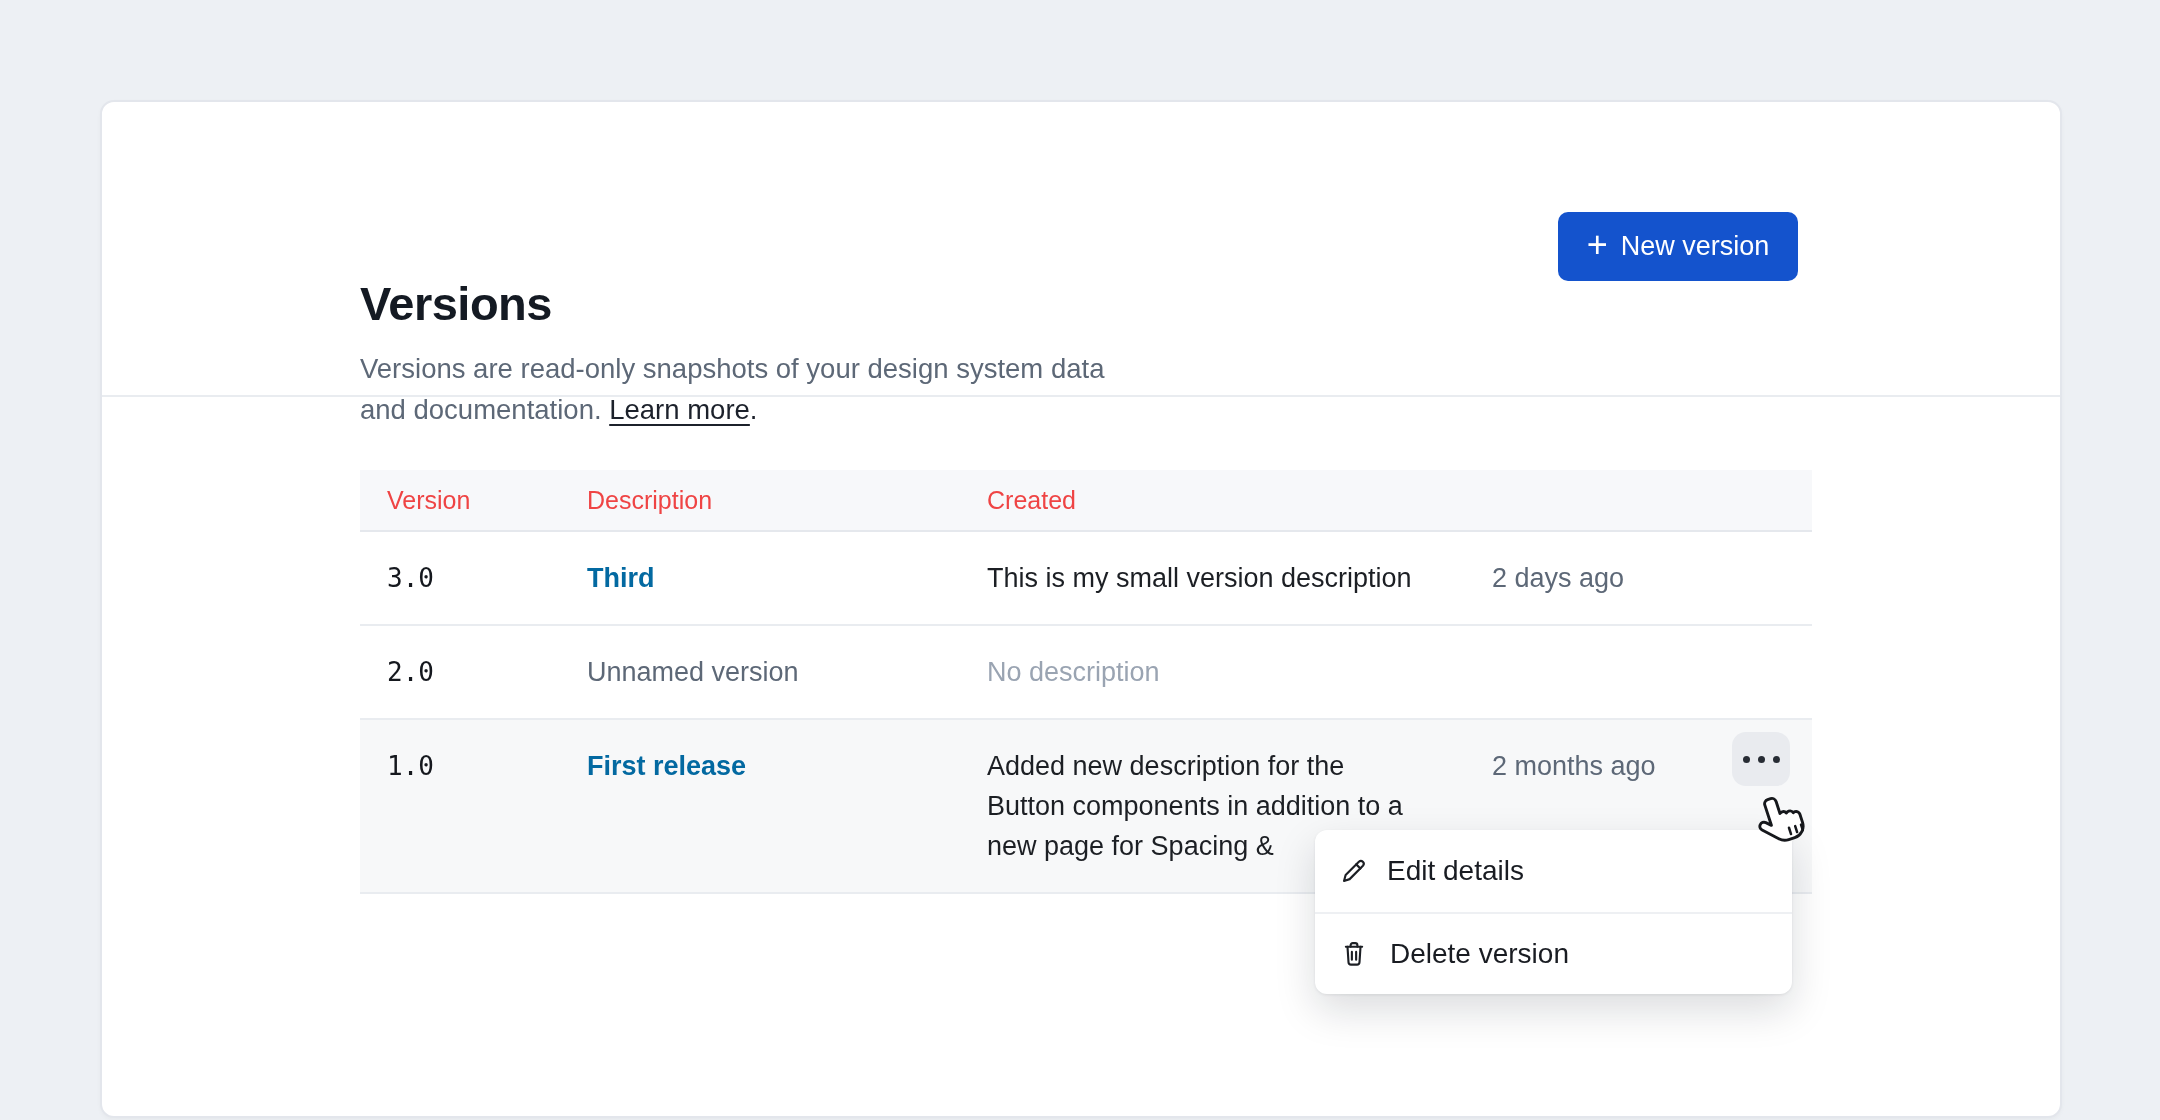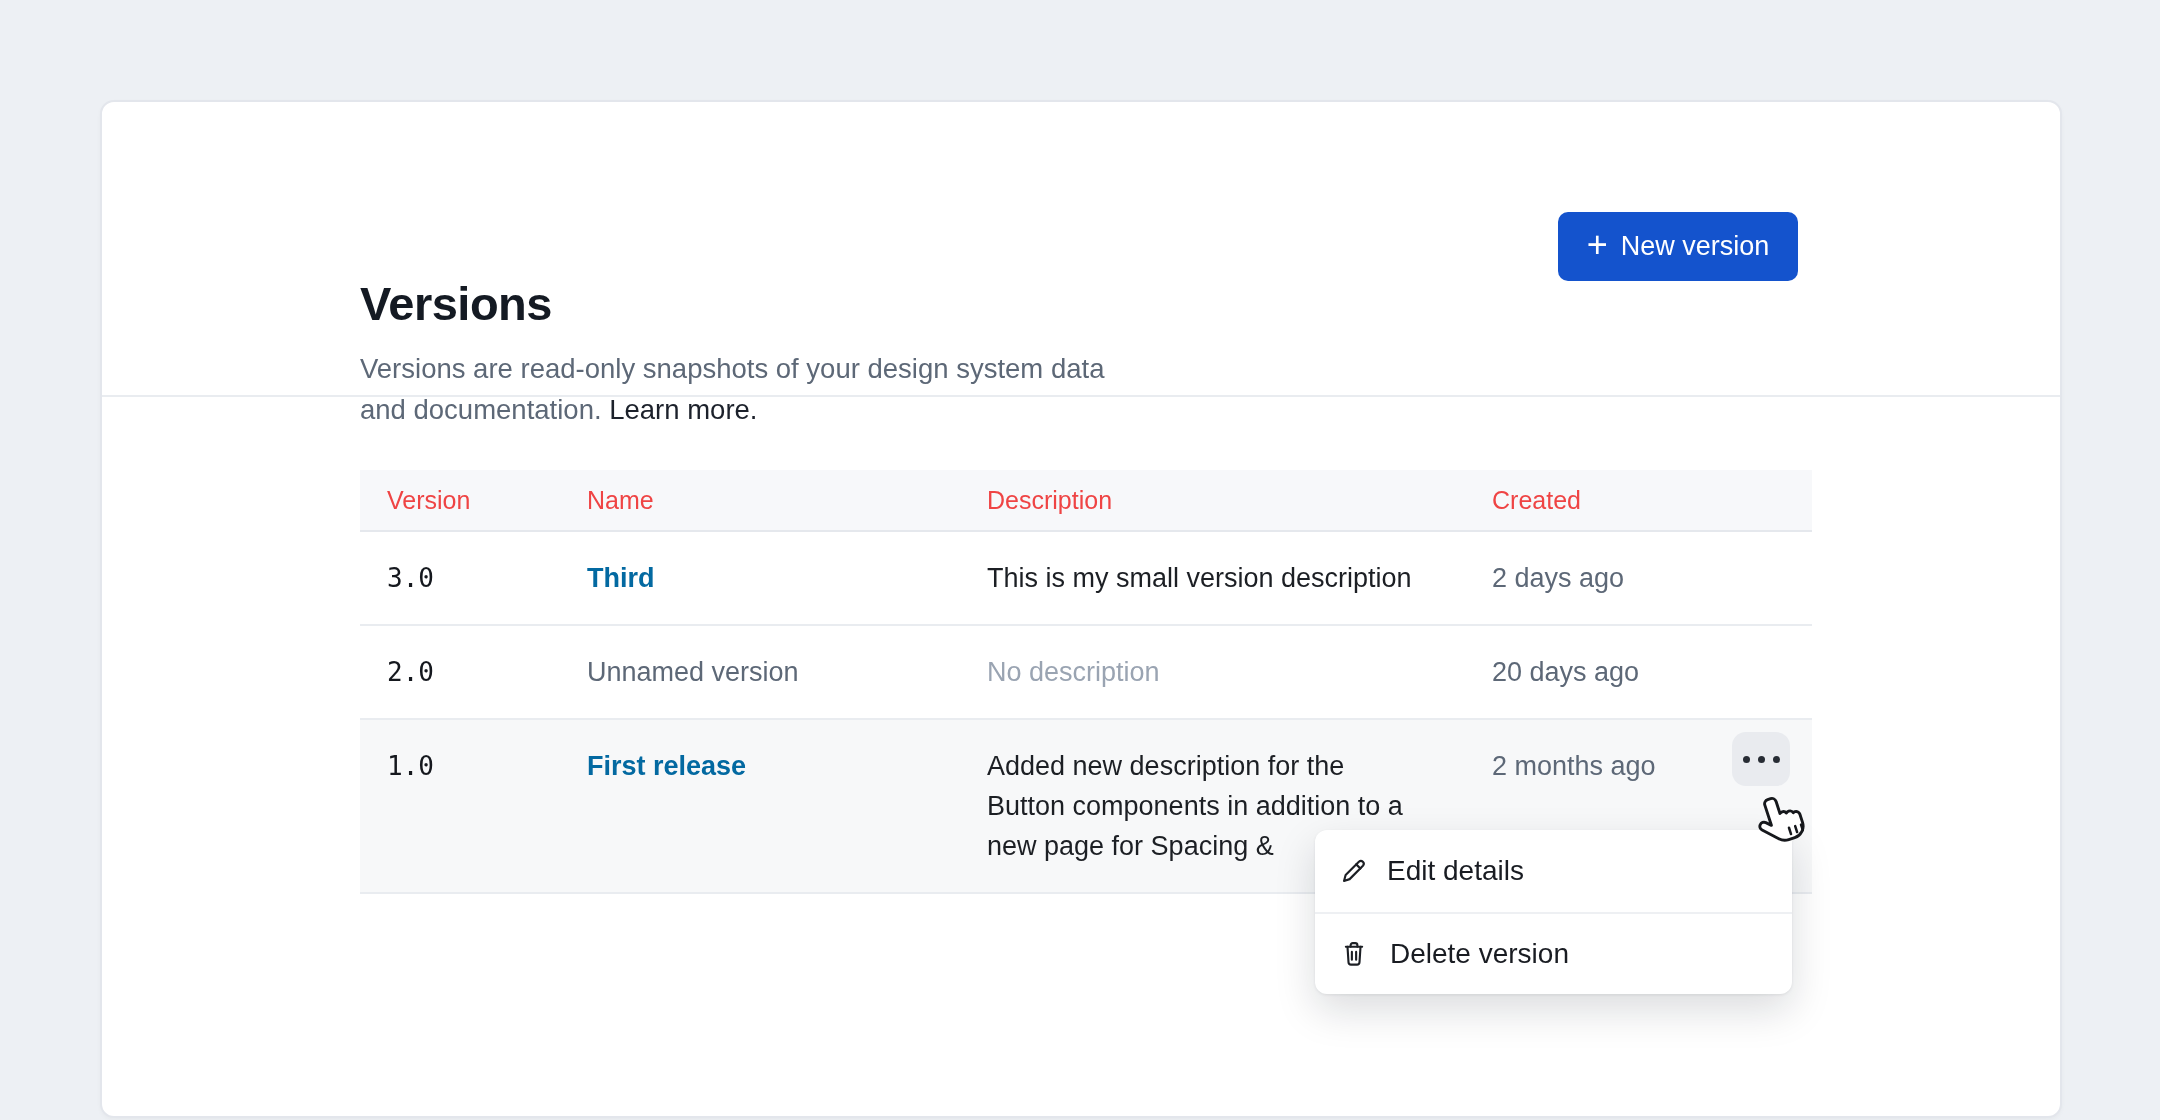--- a/index.html
+++ b/index.html
@@ -24,21 +24,21 @@
   .page-title {
     position:absolute; left:258px; top:174px;
     font-size:47px; font-weight:700; color:#141a23;
     letter-spacing:-.5px; line-height:56px;
   }
   .subtitle {
     position:absolute; left:258px; top:246px;
     width:860px; font-size:27.5px; line-height:41px; color:#5d6877;
   }
   .subtitle a {
-    color:#1c212b; 
+    color:#1c212b; text-decoration:underline;
     text-decoration-thickness:2px; text-underline-offset:5px;
     cursor:pointer;
   }
   .subtitle .period { color:#1c212b; }
   .btn-primary {
     position:absolute; left:1456px; top:110px;
     width:240px; height:69px;
     background:#1453cd; color:#fff;
     border:none; border-radius:10px;
     font-family:"Liberation Sans", sans-serif;
@@ -116,37 +116,35 @@
   <button class="btn-primary">
     <span class="plus">+</span>
     <span>New version</span>
   </button>
 
   <hr class="header-divider">
 
   <div class="table">
     <div class="t-head">
       <div>Version</div>
-      <div>Name</div>
       <div>Description</div>
       <div>Created</div>
     </div>
 
     <div class="t-row">
       <div class="cell-version">3.0</div>
       <div class="cell-name">Third</div>
       <div class="cell-desc">This is my small version description</div>
       <div class="cell-created">2 days ago</div>
     </div>
 
     <div class="t-row">
       <div class="cell-version">2.0</div>
       <div class="cell-name muted">Unnamed version</div>
       <div class="cell-desc muted">No description</div>
-      <div class="cell-created">20 days ago</div>
     </div>
 
     <div class="t-row hovered">
       <div class="cell-version">1.0</div>
       <div class="cell-name">First release</div>
       <div class="cell-desc">Added new description for the Button components in addition to a new page for Spacing &amp;</div>
       <div class="cell-created">2 months ago</div>
       <button class="actions-btn">
         <span class="dot"></span>
         <span class="dot"></span>

